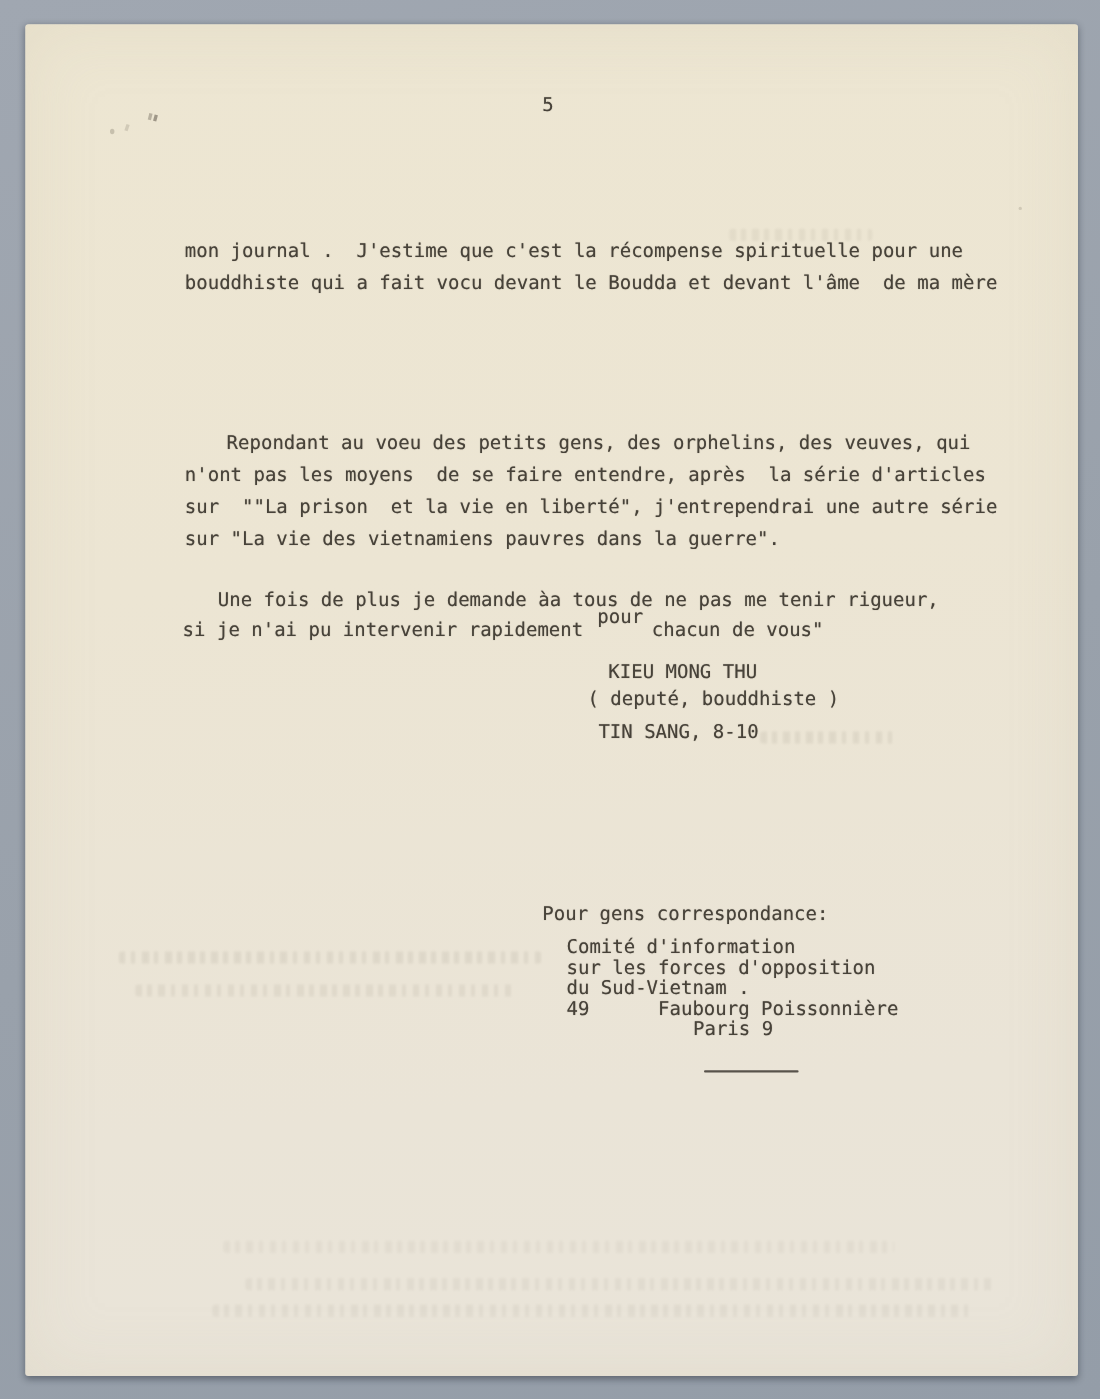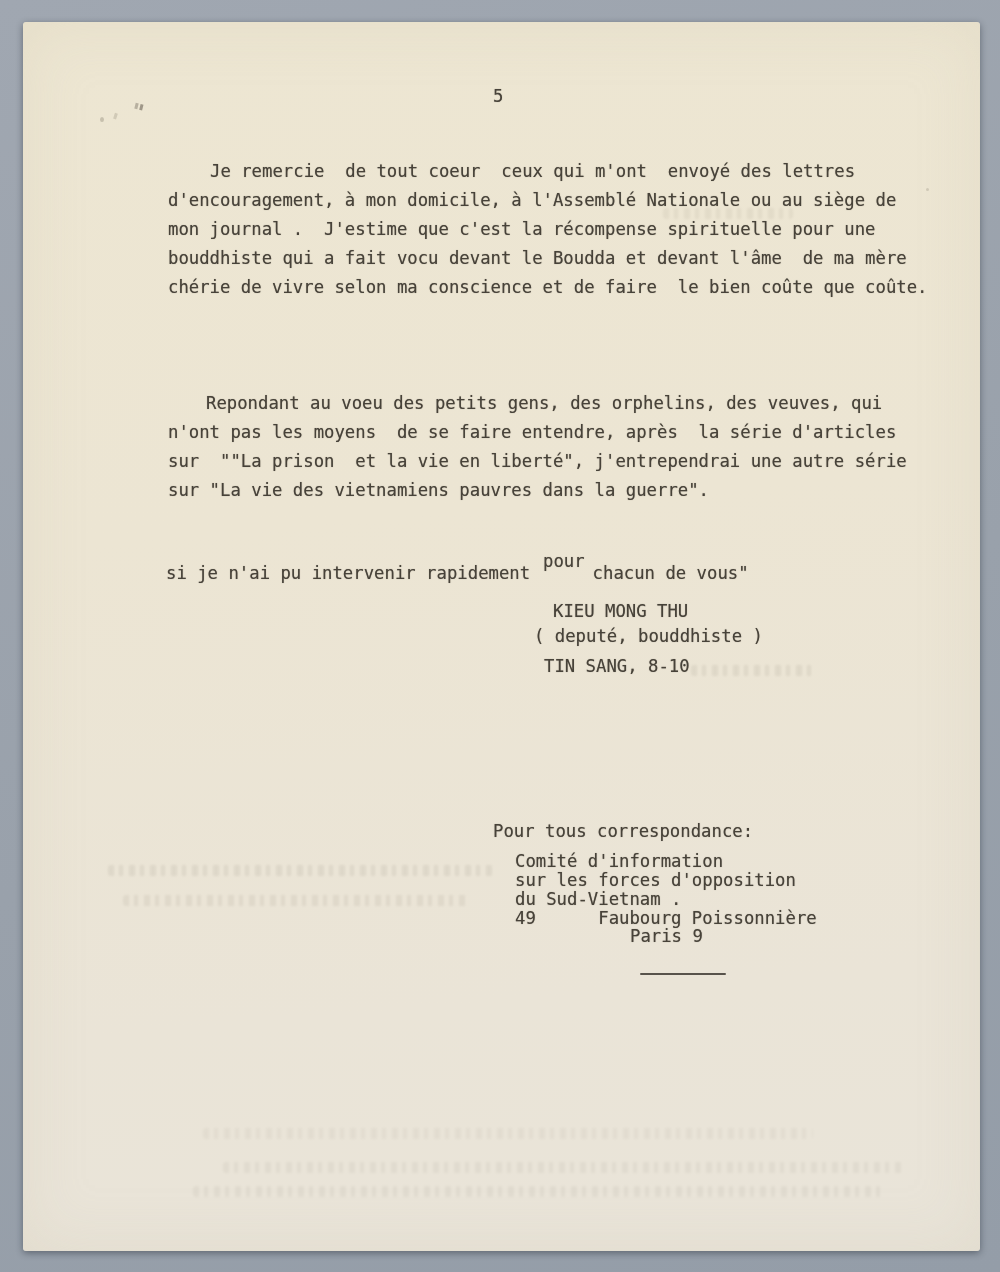--- a/index.html
+++ b/index.html
@@ -39,47 +39,45 @@
 
 <div class="paper">
 
   <div class="line" style="left:470px;top:64px">5</div>
 
   <div class="mark dot" style="left:77px;top:95px;width:4px;height:5px;opacity:.55"></div>
   <div class="mark" style="left:91px;top:91px;width:2.5px;height:6px;transform:rotate(18deg);opacity:.4"></div>
   <div class="mark" style="left:112px;top:81px;width:2.5px;height:6px;transform:rotate(14deg);opacity:.75;box-shadow:5px 0 0 rgba(98,90,77,.75)"></div>
   <div class="mark dot" style="left:903px;top:166px;width:3px;height:3px;opacity:.4"></div>
 
-  <div class="line" style="left:187px;top:139px">Je remercie  de tout coeur  ceux qui m'ont  envoyé des lettres</div>
-  <div class="line" style="left:145px;top:168px">d'encouragement, à mon domicile, à l'Assemblé Nationale ou au siège de</div>
   <div class="smudge" style="left:640px;top:186px;width:130px;opacity:.08"></div>
   <div class="line" style="left:145px;top:197px">mon journal .  J'estime que c'est la récompense spirituelle pour une</div>
   <div class="line" style="left:145px;top:226px">bouddhiste qui a fait vocu devant le Boudda et devant l'âme  de ma mère</div>
-  <div class="line" style="left:145px;top:255px">chérie de vivre selon ma conscience et de faire  le bien coûte que coûte.</div>
 
   <div class="line" style="left:145px;top:400px">n'ont pas les moyens  de se faire entendre, après  la série d'articles</div>
   <div class="line" style="left:183px;top:371px">Repondant au voeu des petits gens, des orphelins, des veuves, qui</div>
   <div class="line" style="left:145px;top:429px">sur  ""La prison  et la vie en liberté", j'entrependrai une autre série</div>
   <div class="line" style="left:145px;top:458px">sur "La vie des vietnamiens pauvres dans la guerre".</div>
 
+  <div class="line" style="left:175px;top:514px">Une fois de plus je demande àa tous de ne pas me tenir rigueur,</div>
   <div class="line" style="left:520px;top:529px">pour</div>
   <div class="line" style="left:143px;top:541px">si je n'ai pu intervenir rapidement      chacun de vous"</div>
 
   <div class="line" style="left:530px;top:579px">KIEU MONG THU</div>
   <div class="line" style="left:511px;top:604px">( deputé, bouddhiste )</div>
   <div class="line" style="left:521px;top:634px">TIN SANG, 8-10</div>
 
   <div class="smudge" style="left:668px;top:643px;width:125px;opacity:.10"></div>
   <div class="smudge" style="left:85px;top:843px;width:385px;opacity:.10"></div>
   <div class="smudge" style="left:100px;top:873px;width:345px;opacity:.09"></div>
   <div class="smudge" style="left:180px;top:1106px;width:610px;opacity:.06"></div>
   <div class="smudge" style="left:200px;top:1140px;width:680px;opacity:.07"></div>
   <div class="smudge" style="left:170px;top:1164px;width:690px;opacity:.07"></div>
 
-  <div class="line" style="left:470px;top:799px">Pour tous correspondance:</div>
+  <div class="line" style="left:470px;top:799px">Pour gens correspondance:</div>
   <div class="line" style="left:492px;top:829px">Comité d'information</div>
   <div class="line" style="left:492px;top:848px">sur les forces d'opposition</div>
   <div class="line" style="left:492px;top:867px">du Sud-Vietnam .</div>
   <div class="line" style="left:492px;top:886px">49      Faubourg Poissonnière</div>
   <div class="line" style="left:607px;top:904px">Paris 9</div>
 
   <div class="rule"></div>
 
 </div>
 

